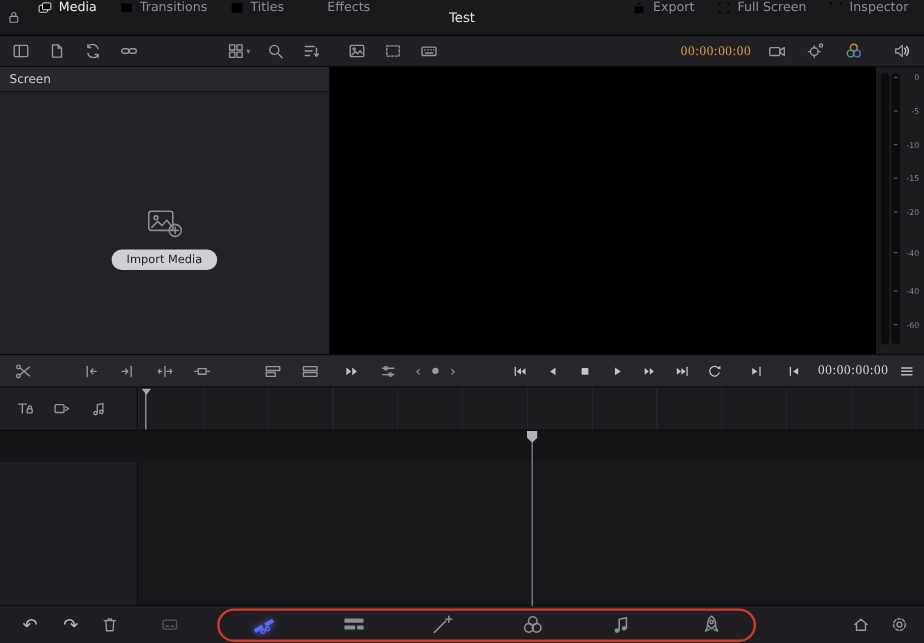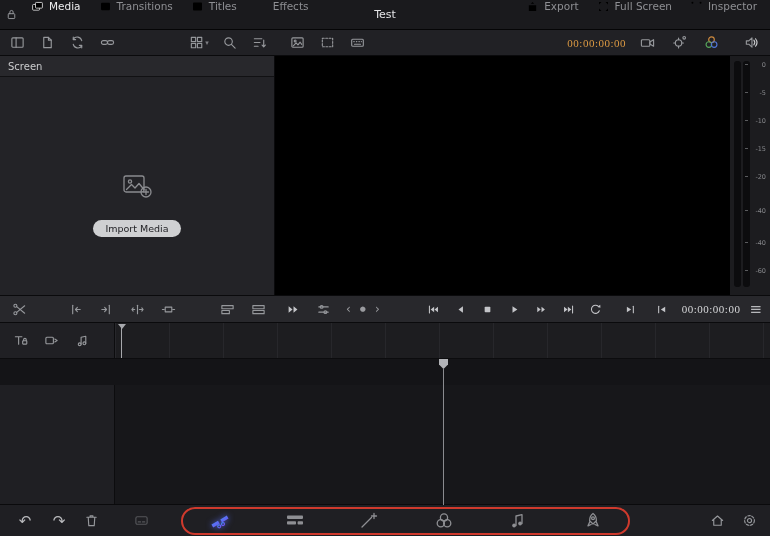--- a/index.html
+++ b/index.html
@@ -26,21 +26,21 @@
   .toolbar{position:absolute;left:0;top:30px;width:770px;height:26px;background:#212125;border-bottom:1px solid #0a0a0c;display:flex;align-items:center}
   .tb-group{display:flex;align-items:center}
   .timecode{font-family:Liberation Serif, serif;font-size:11px;letter-spacing:.5px}
   .tc-orange{color:#dd9a43}
   .tc-white{color:#d6d7d9}
 
   
   .mediapool{position:absolute;left:0;top:56px;width:275px;height:239px;background:#242428;border-right:1px solid #0a0a0c}
   .pool-header{height:21px;display:flex;align-items:center;padding-left:8px;font-size:10px;color:#cbccce;background:#28282c;border-bottom:1px solid #111113}
   .pool-body{position:relative;height:218px;background:#232327}
-  .import-wrap{position:absolute;left:0;right:0;top:96px;display:flex;flex-direction:column;align-items:center;gap:21px}
+  .import-wrap{position:absolute;left:0;right:0;top:96px;display:flex;flex-direction:column;align-items:center;gap:9px}
   .import-wrap svg{width:30px;height:26px}
   .import-wrap svg *{stroke:#8b8c90;fill:none;stroke-width:1.3;stroke-linecap:round;stroke-linejoin:round}
   .import-btn{background:#cfd0d2;color:#232327;border:none;border-radius:9px;font-size:9.5px;padding:3px 12px;font-family:inherit;cursor:pointer}
 
   
   .viewer{position:absolute;left:275px;top:56px;width:455px;height:239px;background:#000}
 
   
   .meter{position:absolute;left:730px;top:56px;width:40px;height:239px;background:#1c1c1f}
   .meter .bars{position:absolute;left:4px;top:5px;bottom:8px;display:flex;gap:2px}

